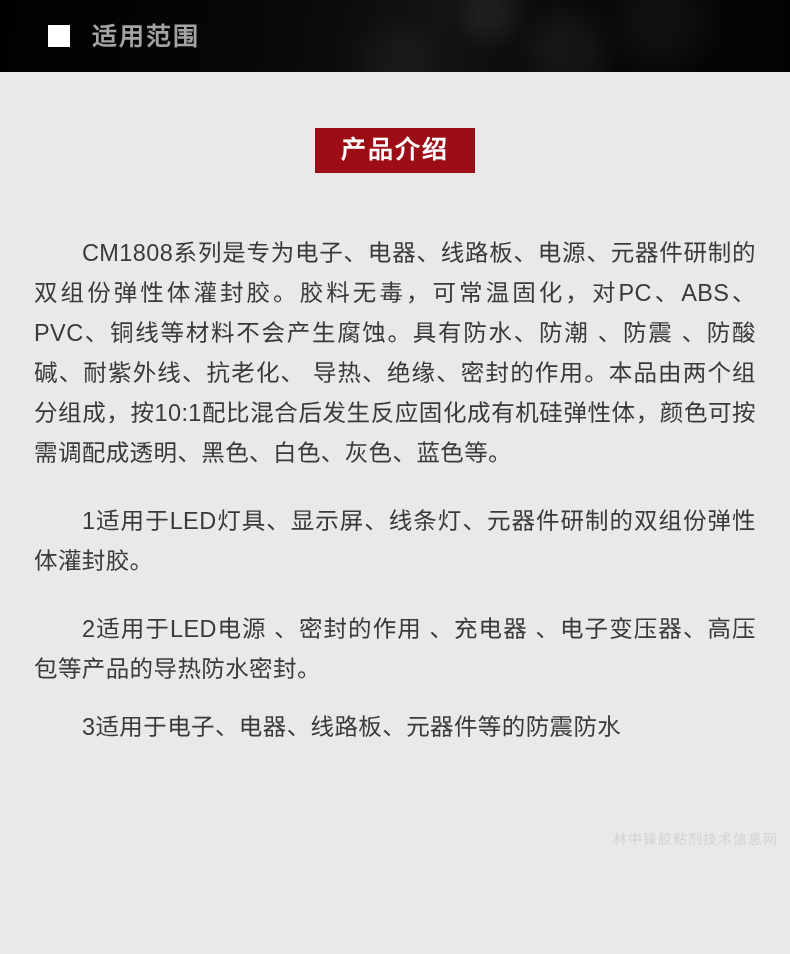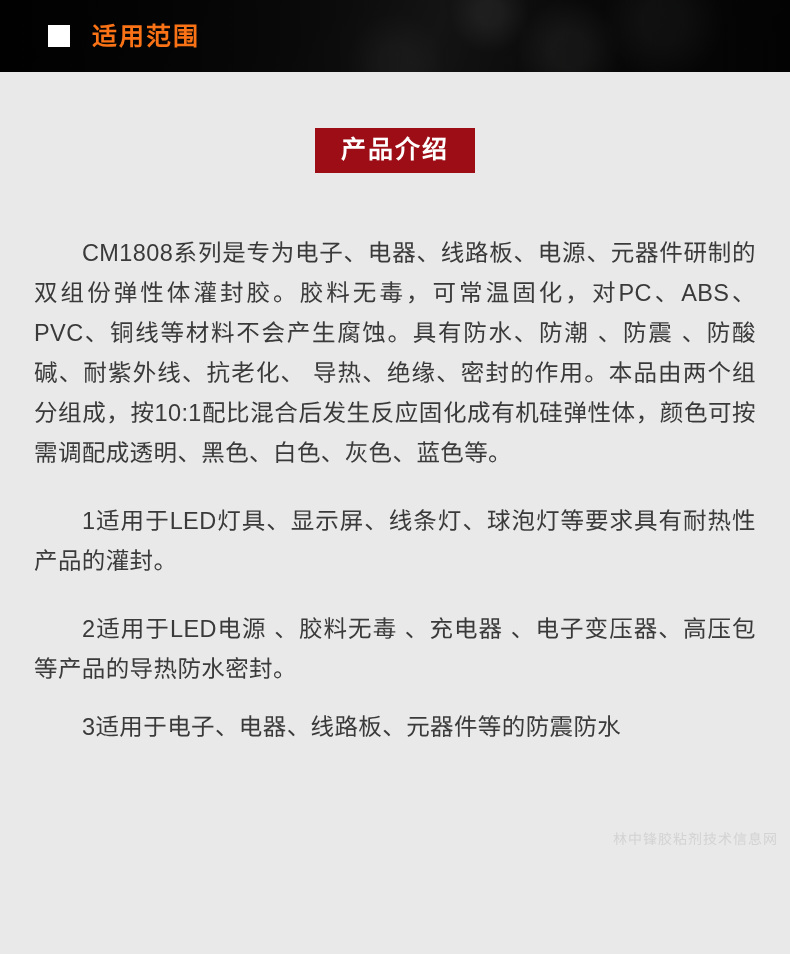--- a/index.html
+++ b/index.html
@@ -51,21 +51,21 @@
     box-sizing: border-box;
   }
   .header-square {
     width: 22px;
     height: 22px;
     background: #ffffff;
     flex: 0 0 auto;
   }
   .header-title {
     margin-left: 22px;
-    color: #f97316;
+    color: #a3a3a3;
     font-size: 25px;
     font-weight: bold;
     letter-spacing: 2px;
     line-height: 1;
   }
 
   
   .content {
     position: relative;
     width: 790px;
@@ -134,18 +134,18 @@
   </div>
 </div>
 
 <div class="content">
 
   <div class="badge-row">
     <span class="badge">产品介绍</span>
   </div>
 
   <p class="para lead">CM1808系列是专为电子、电器、线路板、电源、元器件研制的双组份弹性体灌封胶。胶料无毒，可常温固化，对PC、ABS、PVC、铜线等材料不会产生腐蚀。具有防水、防潮 、防震 、防酸碱、耐紫外线、抗老化、 导热、绝缘、密封的作用。本品由两个组分组成，按10:1配比混合后发生反应固化成有机硅弹性体，颜色可按需调配成透明、黑色、白色、灰色、蓝色等。</p>
-  <p class="para item">1适用于LED灯具、显示屏、线条灯、球泡灯等要求具有耐热性产品的灌封。</p>
-  <p class="para item">2适用于LED电源 、胶料无毒 、充电器 、电子变压器、高压包等产品的导热防水密封。</p>
+  <p class="para item">1适用于LED灯具、显示屏、线条灯、元器件研制的双组份弹性体灌封胶。</p>
+  <p class="para item">2适用于LED电源 、密封的作用 、充电器 、电子变压器、高压包等产品的导热防水密封。</p>
   <p class="para item last">3适用于电子、电器、线路板、元器件等的防震防水</p>
 
   <div class="watermark">林中锋胶粘剂技术信息网</div>
 </div>
 
 </body></html>

